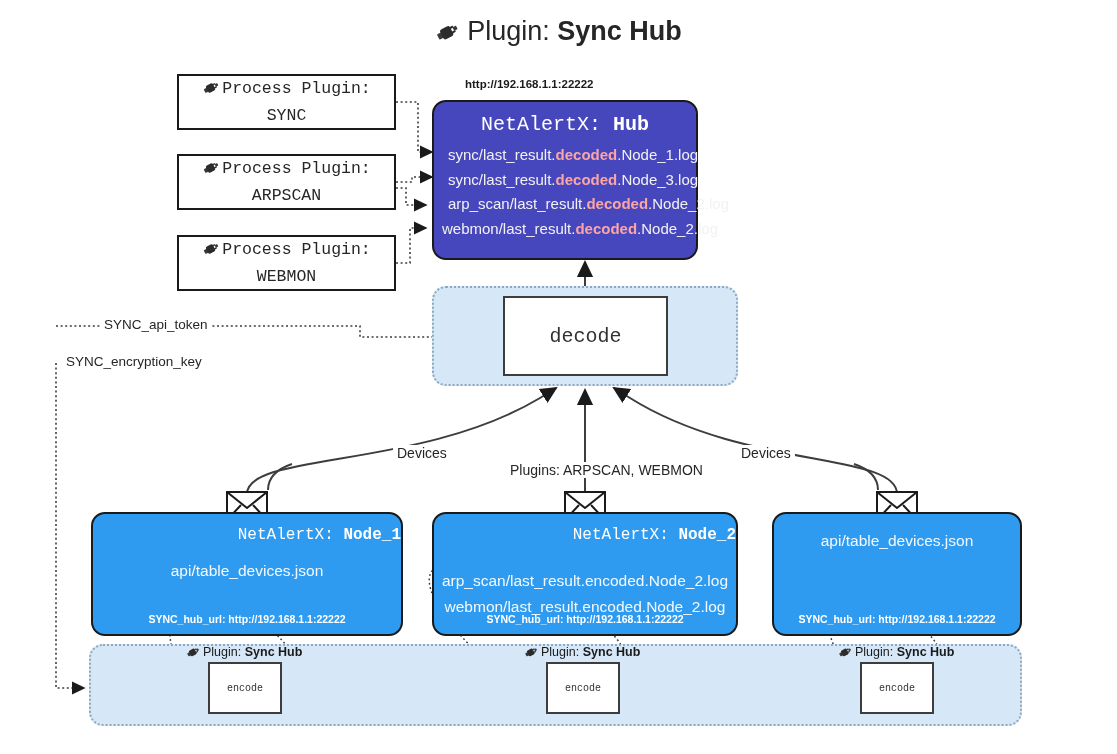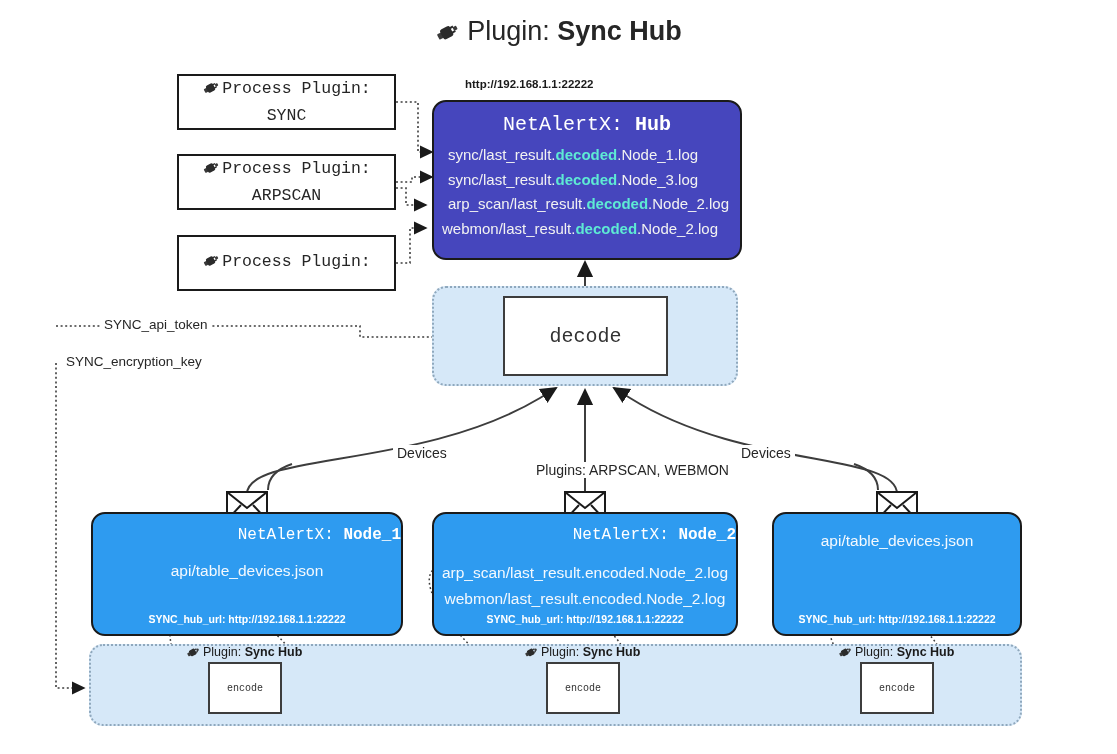--- a/index.html
+++ b/index.html
@@ -26,21 +26,21 @@
   
   #huburl{font-size:11.5px;font-weight:bold;color:#1a1a1a;text-align:left;}
   #hub{background:#4646bd;border:2.5px solid #1a1a1a;border-radius:14px;
        box-sizing:border-box;color:#ffffff;}
   #hub .hdr{font-family:"Liberation Mono","DejaVu Sans Mono",monospace;
             font-size:20px;text-align:center;margin-top:11px;white-space:nowrap;}
   #hub .hdr b{font-weight:bold;}
   #hub .logs{margin-top:7px;}
   #hub .logline{font-size:15px;line-height:24.5px;white-space:nowrap;
                 padding-left:14px;color:#f2f2f2;}
-  #hub .logline b{font-weight:bold;color:#5eead4;}
+  #hub .logline b{font-weight:bold;color:#fca5a5;}
 
   
   .zone{background:#d6e8f8;border:2px dotted #8fa8bd;border-radius:14px;
         box-sizing:border-box;}
 
   
   .wbox{background:#ffffff;border:2px solid #3d3d3d;box-sizing:border-box;
         display:flex;align-items:center;justify-content:center;
         font-family:"Liberation Mono","DejaVu Sans Mono",monospace;color:#333;}
   #decode{font-size:20px;}
@@ -170,46 +170,47 @@
   <div class="r1"><span class="plug">
     <svg width="19" height="17" viewBox="0 0 26 24">
           <g transform="rotate(-28 13 12)">
       <rect x="2" y="9" width="5" height="6" rx="1" fill="#3a3a3a"></rect>
       <rect x="6" y="6.5" width="11" height="11" rx="2.5" fill="#2b2b2b"></rect>
       <rect x="16" y="8.5" width="4" height="2" fill="#2b2b2b"></rect>
       <rect x="16" y="13.5" width="4" height="2" fill="#2b2b2b"></rect>
       <rect x="19" y="10" width="4" height="4" rx="1" fill="#3a3a3a"></rect>
     </g>
         </svg></span><span>Process Plugin:</span></div>
+  <div>WEBMON</div>
 </div>
 
 <div class="abs" id="huburl" style="left:465px;top:78px;width:240px;">http://192.168.1.1:22222</div>
 
-<div class="abs" id="hub" style="left:432px;top:100px;width:310px;height:160px;">
+<div class="abs" id="hub" style="left:432px;top:100px;width:266px;height:160px;">
   <div class="hdr">
     <span>NetAlertX:</span>
     <b>Hub</b>
   </div>
   <div class="logs">
     <div class="logline"><span>sync/last_result.</span><b>decoded</b><span>.Node_1.log</span></div>
     <div class="logline"><span>sync/last_result.</span><b>decoded</b><span>.Node_3.log</span></div>
     <div class="logline" style=""><span>arp_scan/last_result.</span><b>decoded</b><span>.Node_2.log</span></div>
     <div class="logline" style="padding-left:8px;"><span>webmon/last_result.</span><b>decoded</b><span>.Node_2.log</span></div>
   </div>
 </div>
 
 <div class="abs zone" style="left:432px;top:286px;width:306px;height:100px;"></div>
 <div class="abs wbox" id="decode" style="left:503px;top:296px;width:165px;height:80px;">decode</div>
 
 <div class="abs keylabel" style="left:100px;top:317px;">SYNC_api_token</div>
 <div class="abs keylabel" style="left:62px;top:354px;">SYNC_encryption_key</div>
 
 <div class="abs edgelabel" style="left:393px;top:445px;">Devices</div>
 <div class="abs edgelabel" style="left:737px;top:445px;">Devices</div>
-<div class="abs edgelabel" style="left:532px;top:462px;">Plugins: ARPSCAN, WEBMON</div>
+<div class="abs edgelabel" style="left:506px;top:462px;">Plugins: ARPSCAN, WEBMON</div>
 
 <div class="abs" style="left:226px;top:491px;">
   <svg width="42" height="30" viewBox="0 0 42 30">
     <rect x="1" y="1" width="40" height="28" fill="#fff" stroke="#1a1a1a" stroke-width="2"></rect>
     <path d="M1,1 L21,17 L41,1" fill="none" stroke="#1a1a1a" stroke-width="2"></path>
     <path d="M1,29 L15,14 M41,29 L27,14" fill="none" stroke="#1a1a1a" stroke-width="2"></path>
   </svg>
 </div>
 <div class="abs" style="left:564px;top:491px;">
   <svg width="42" height="30" viewBox="0 0 42 30">
@@ -235,21 +236,21 @@
     <div class="line">api/table_devices.json</div>
   </div>
   <div class="foot">SYNC_hub_url: http://192.168.1.1:22222</div>
 </div>
 
 <div class="node" style="left:432px;top:512px;width:306px;height:124px;">
   <div class="hdr">
     <span>NetAlertX:</span>
     <b>Node_2</b>
   </div>
-  <div class="body" style="margin-top:16px;">
+  <div class="body" style="margin-top:24px;">
     <div class="line">arp_scan/last_result.encoded.Node_2.log</div>
     <div class="line">webmon/last_result.encoded.Node_2.log</div>
   </div>
   <div class="foot">SYNC_hub_url: http://192.168.1.1:22222</div>
 </div>
 
 <div class="node" style="left:772px;top:512px;width:250px;height:124px;">
   <div class="body">
     <div class="line">api/table_devices.json</div>
   </div>

